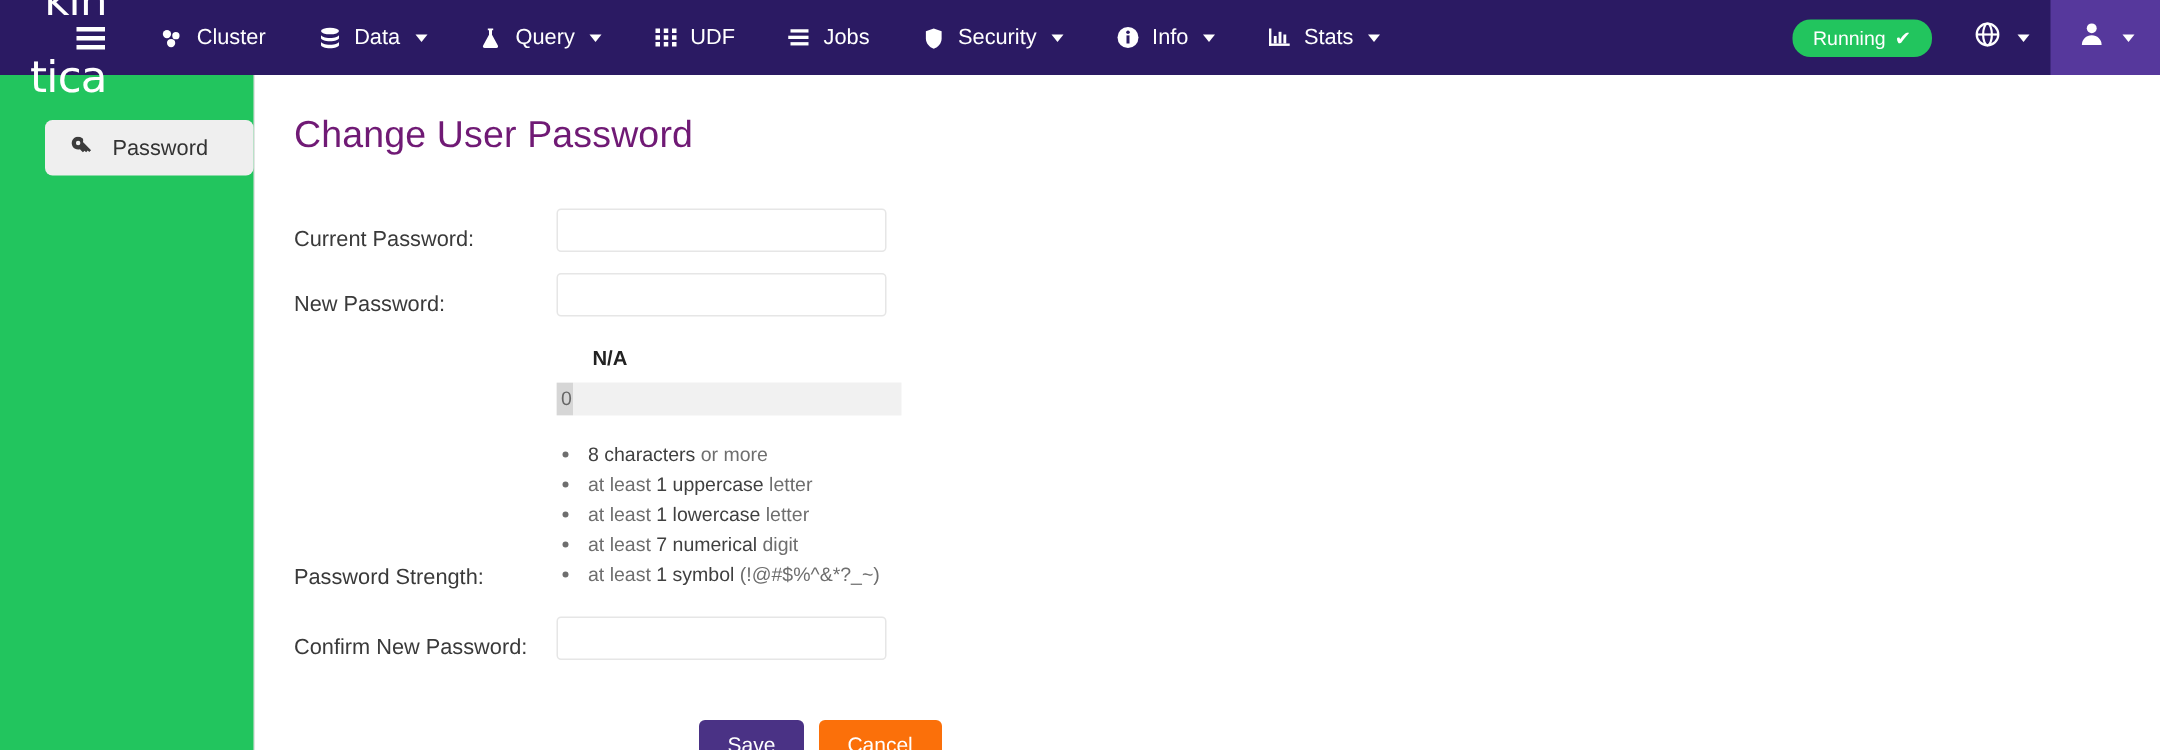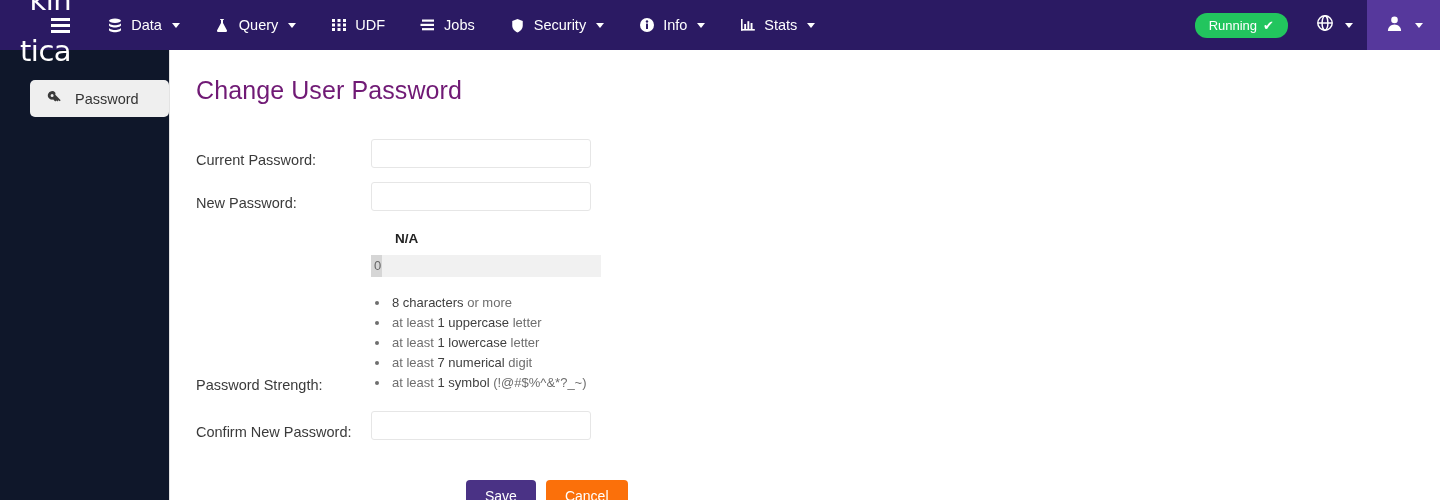--- a/index.html
+++ b/index.html
@@ -121,21 +121,21 @@
   
   .page {
     display: flex;
     height: 450px;
   }
   .sidebar {
     width: 170px;
     border-right: 1px solid #e3e3e3;
     padding-top: 30px;
     flex: 0 0 170px;
-    background: #0f172a;
+    background: #22c55e;
   }
   .side-item {
     display: flex;
     align-items: center;
     gap: 14px;
     margin: 0 0 0 30px;
     padding: 10px 12px 10px 14px;
     background: #efefef;
     border-radius: 5px;
     font-size: 14.5px;
@@ -261,20 +261,30 @@
           <i></i>
           <i></i>
           <i></i>
         </span>
       <span>tica</span>
     </div>
   </div>
 
   <div class="nav-items">
 
+    <div class="nav-item">
+      <span class="ico">
+        <svg width="17" height="17" viewBox="0 0 16 16" fill="#fff">
+          <circle cx="5" cy="5.4" r="2.6"></circle>
+            <circle cx="10.6" cy="6.4" r="2.3"></circle>
+            <circle cx="7.6" cy="11" r="2.6"></circle>
+        </svg>
+      </span>
+      <span>Cluster</span>
+    </div>
 
     <div class="nav-item">
       <span class="ico">
         <svg width="16" height="17" viewBox="0 0 16 16" fill="#fff">
           <ellipse cx="8" cy="3.2" rx="6" ry="2.2"></ellipse>
           <path d="M2 5.6c0 1.2 2.7 2.2 6 2.2s6-1 6-2.2v2.2c0 1.2-2.7 2.2-6 2.2s-6-1-6-2.2z"></path>
           <path d="M2 10.2c0 1.2 2.7 2.2 6 2.2s6-1 6-2.2v2.3c0 1.2-2.7 2.2-6 2.2s-6-1-6-2.2z"></path>
         </svg>
       </span>
       <span>Data</span>

